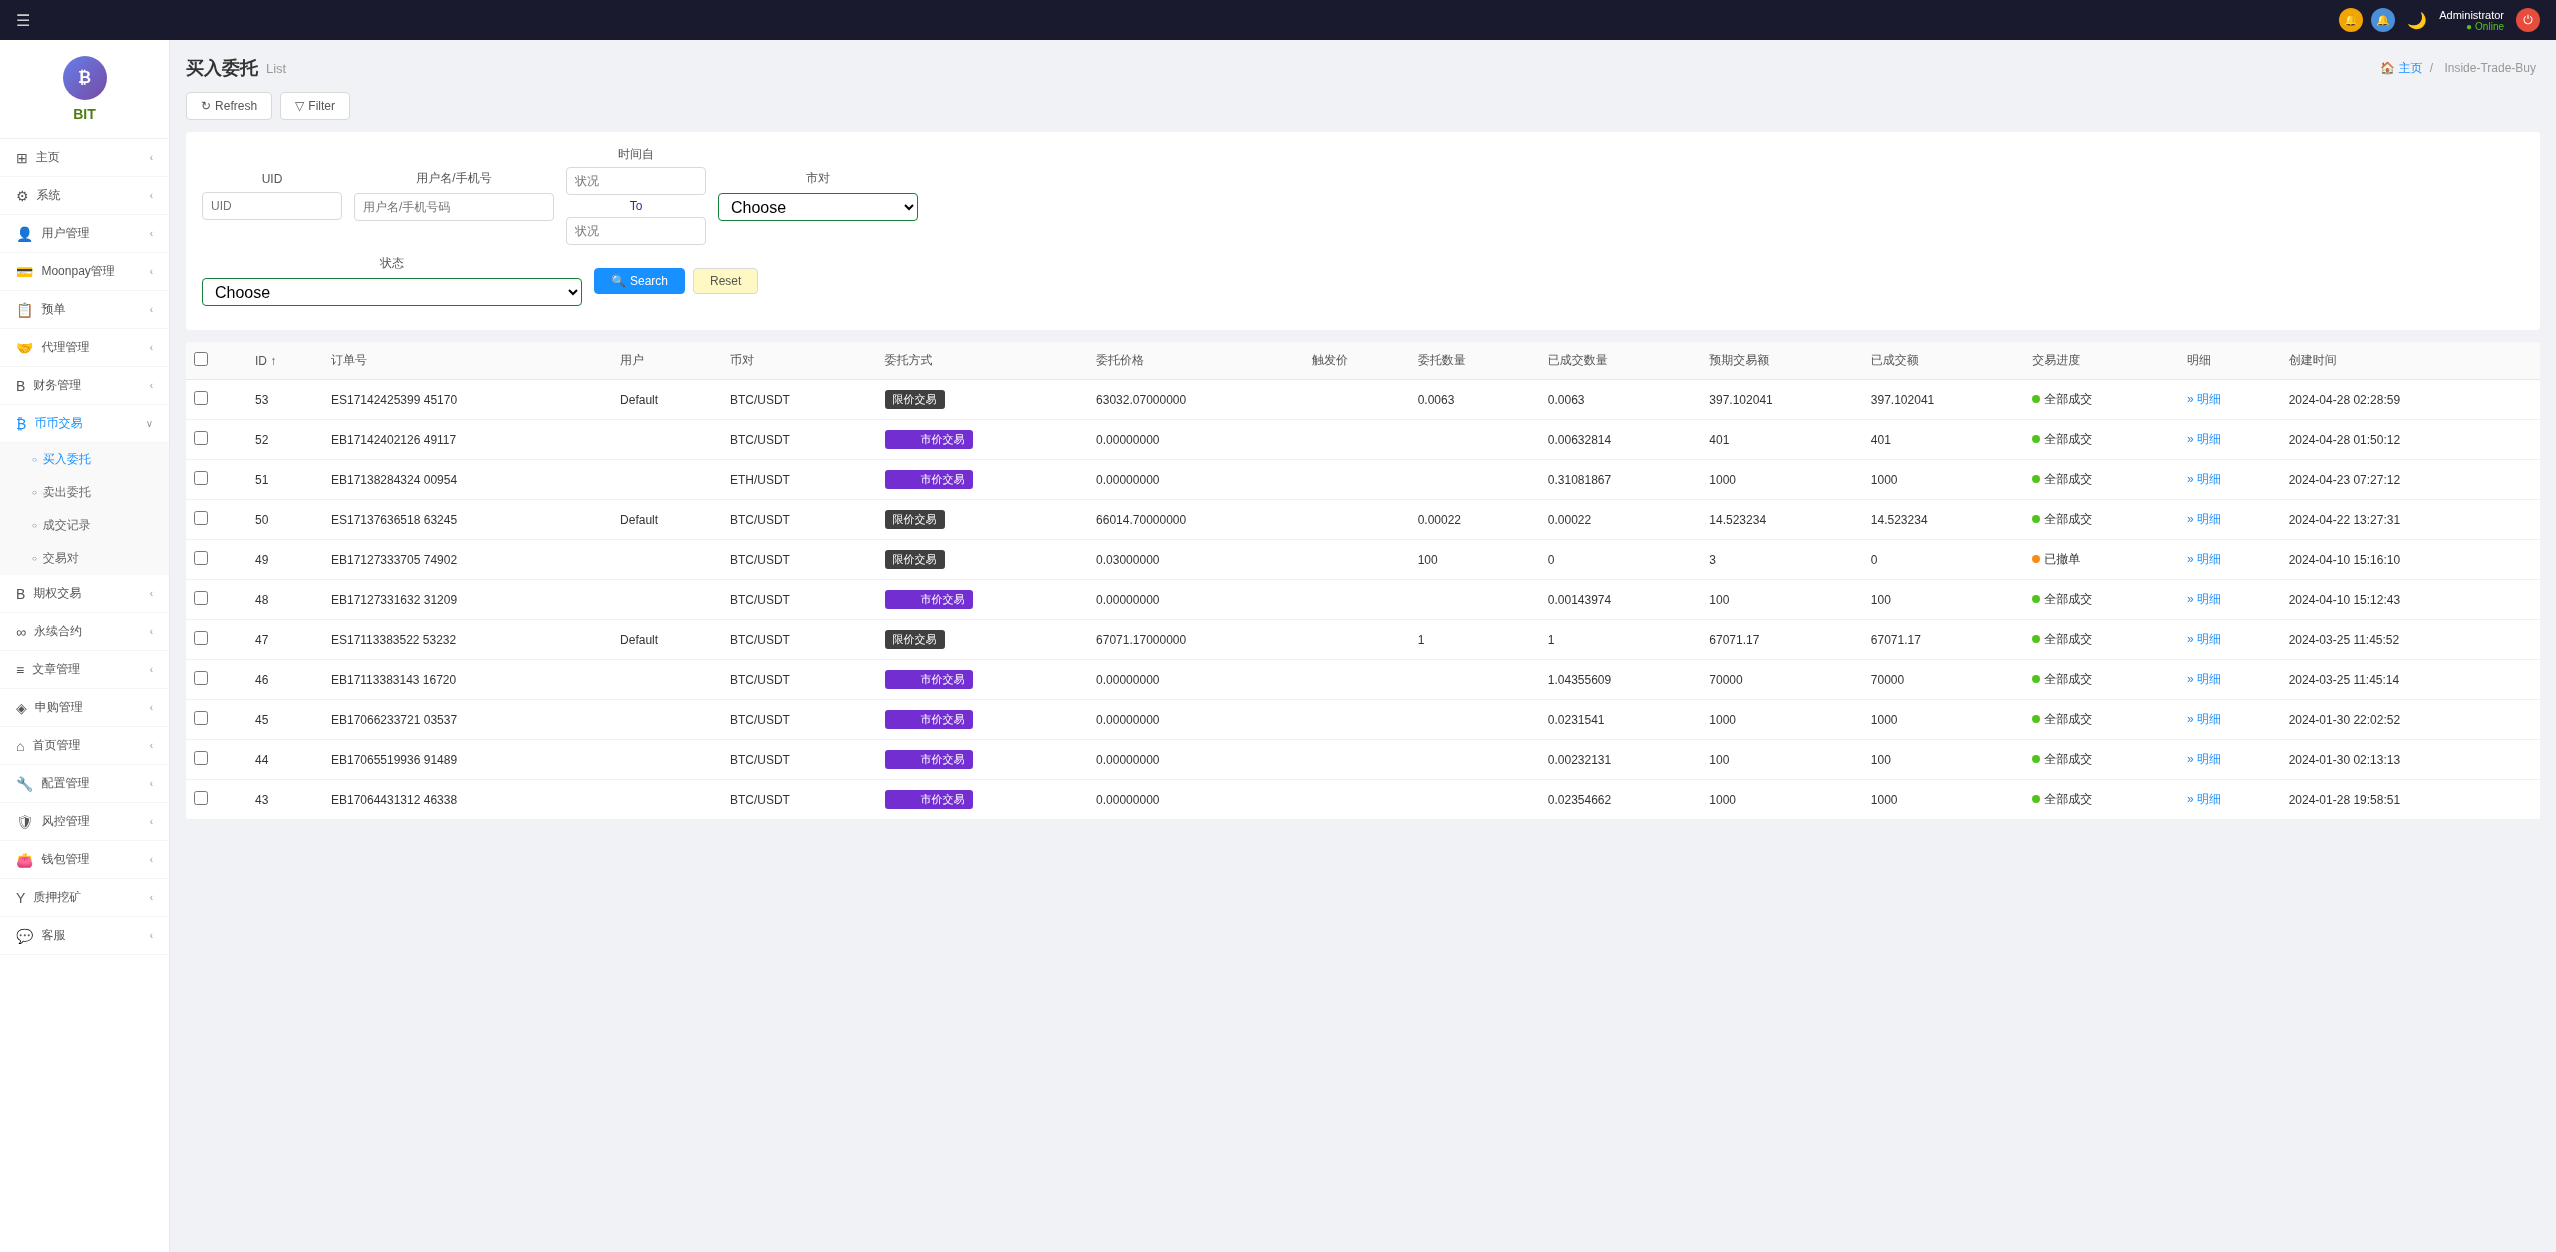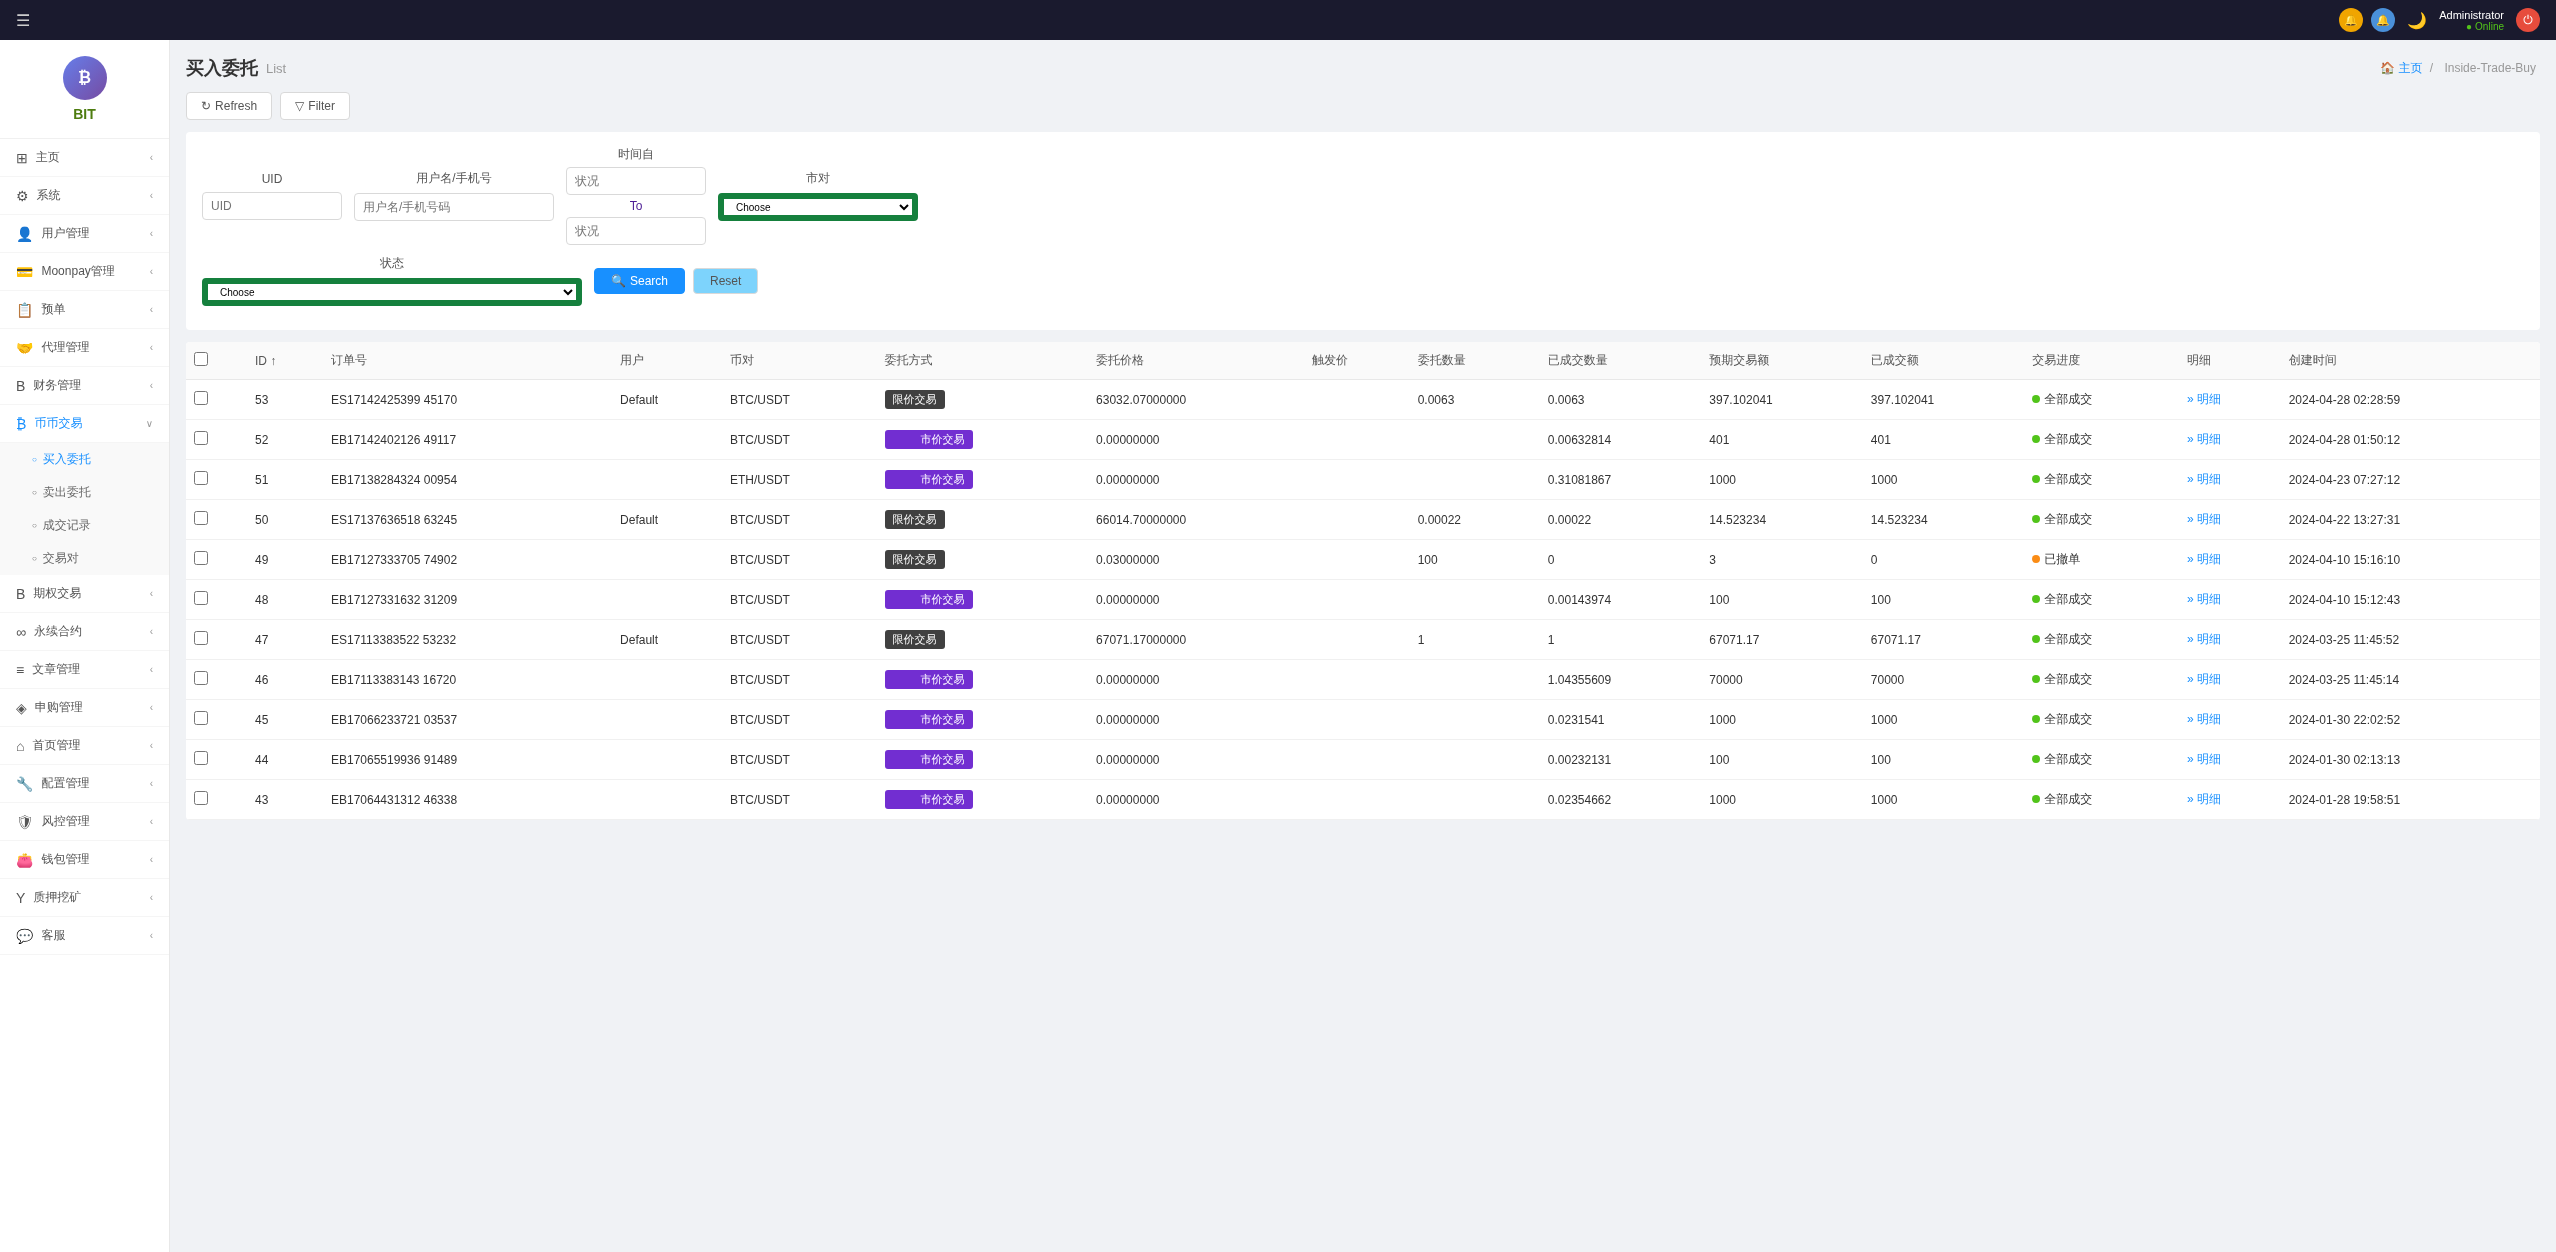--- a/index.html
+++ b/index.html
@@ -56,27 +56,27 @@
     .toolbar { display: flex; gap: 8px; margin-bottom: 12px; }
     .btn { padding: 6px 14px; border-radius: 4px; border: 1px solid #d9d9d9; background: #fff; cursor: pointer; font-size: 12px; display: flex; align-items: center; gap: 4px; color: #555; }
 
     
     .search-panel { background: #fff; padding: 14px 16px; border-radius: 4px; margin-bottom: 12px; }
     .search-row { display: flex; align-items: center; gap: 12px; margin-bottom: 10px; flex-wrap: wrap; }
     .search-field { display: flex; align-items: center; gap: 6px; flex-direction: column; }
     .search-label { font-size: 12px; color: #555; white-space: nowrap; }
     .search-input { height: 28px; border: 1px solid #d9d9d9; border-radius: 4px; padding: 0 8px; font-size: 12px; width: 140px; }
     .search-input.wide { width: 200px; }
-    .search-select { height: 28px; border: 6px solid #15803d; border-radius: 4px; padding: 0 8px; font-size: 10px; width: 200px; background: #fff; }
+    .search-select { height: 28px; border: 1px solid #15803d; border-radius: 4px; padding: 0 8px; font-size: 16px; width: 200px; background: #fff; }
     .search-select.full { width: 380px; }
     .date-range { display: flex; align-items: center; gap: 4px; }
     .date-to { font-size: 12px; color: #4c1d95; }
     .search-actions { display: flex; gap: 8px; }
     .btn-search { background: #1890ff; color: #fff; border: 1px solid #1890ff; padding: 5px 16px; border-radius: 4px; cursor: pointer; font-size: 12px; display: flex; align-items: center; gap: 4px; }
-    .btn-reset { background: #7dd3fc; color: #555; border: 1px solid #d9d9d9; padding: 5px 16px; border-radius: 4px; cursor: pointer; font-size: 12px; }
+    .btn-reset { background: #fef9c3; color: #555; border: 1px solid #d9d9d9; padding: 5px 16px; border-radius: 4px; cursor: pointer; font-size: 12px; }
 
     
     .table-container { background: #fff; border-radius: 4px; overflow: hidden; }
     table { width: 100%; border-collapse: collapse; font-size: 12px; }
     thead th { background: #fafafa; padding: 10px 8px; text-align: left; color: #555; font-weight: 500; border-bottom: 1px solid #e8e8e8; white-space: nowrap; }
     tbody tr { border-bottom: 1px solid #f0f0f0; }
     tbody td { padding: 10px 8px; color: #333; white-space: nowrap; }
     .checkbox { width: 14px; height: 14px; cursor: pointer; }
 
     .tag { display: inline-block; padding: 2px 8px; border-radius: 3px; font-size: 11px; color: #fff; }

